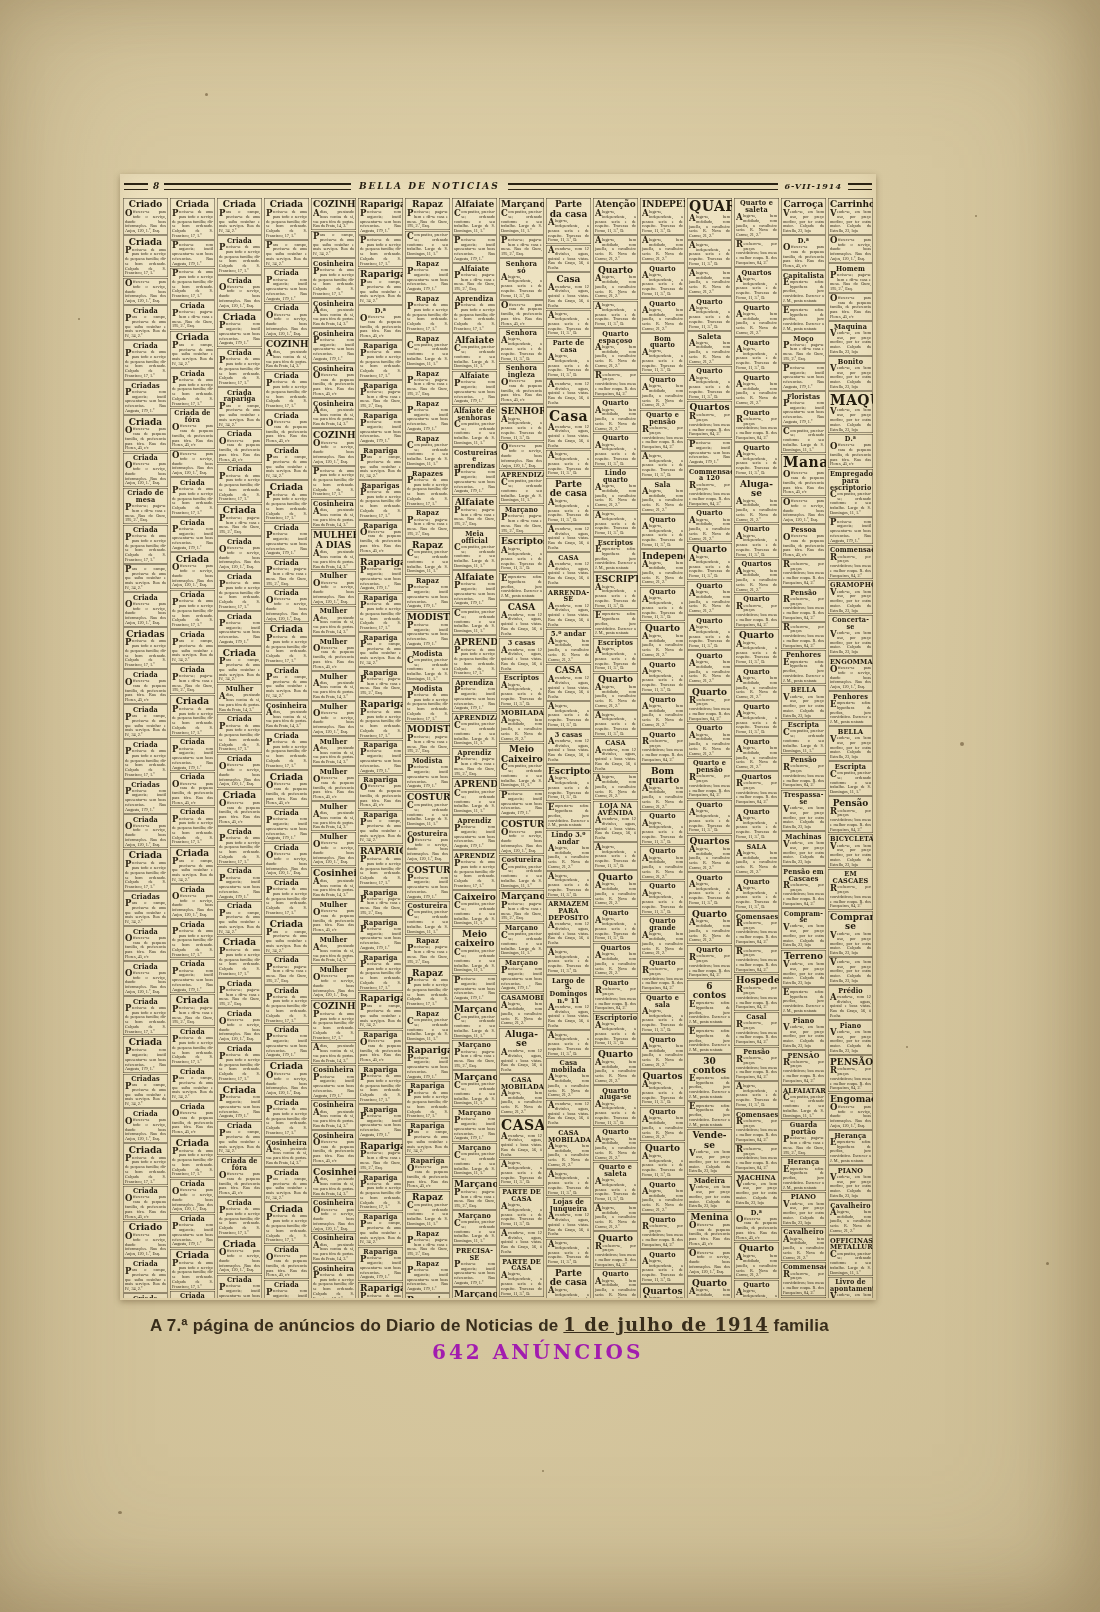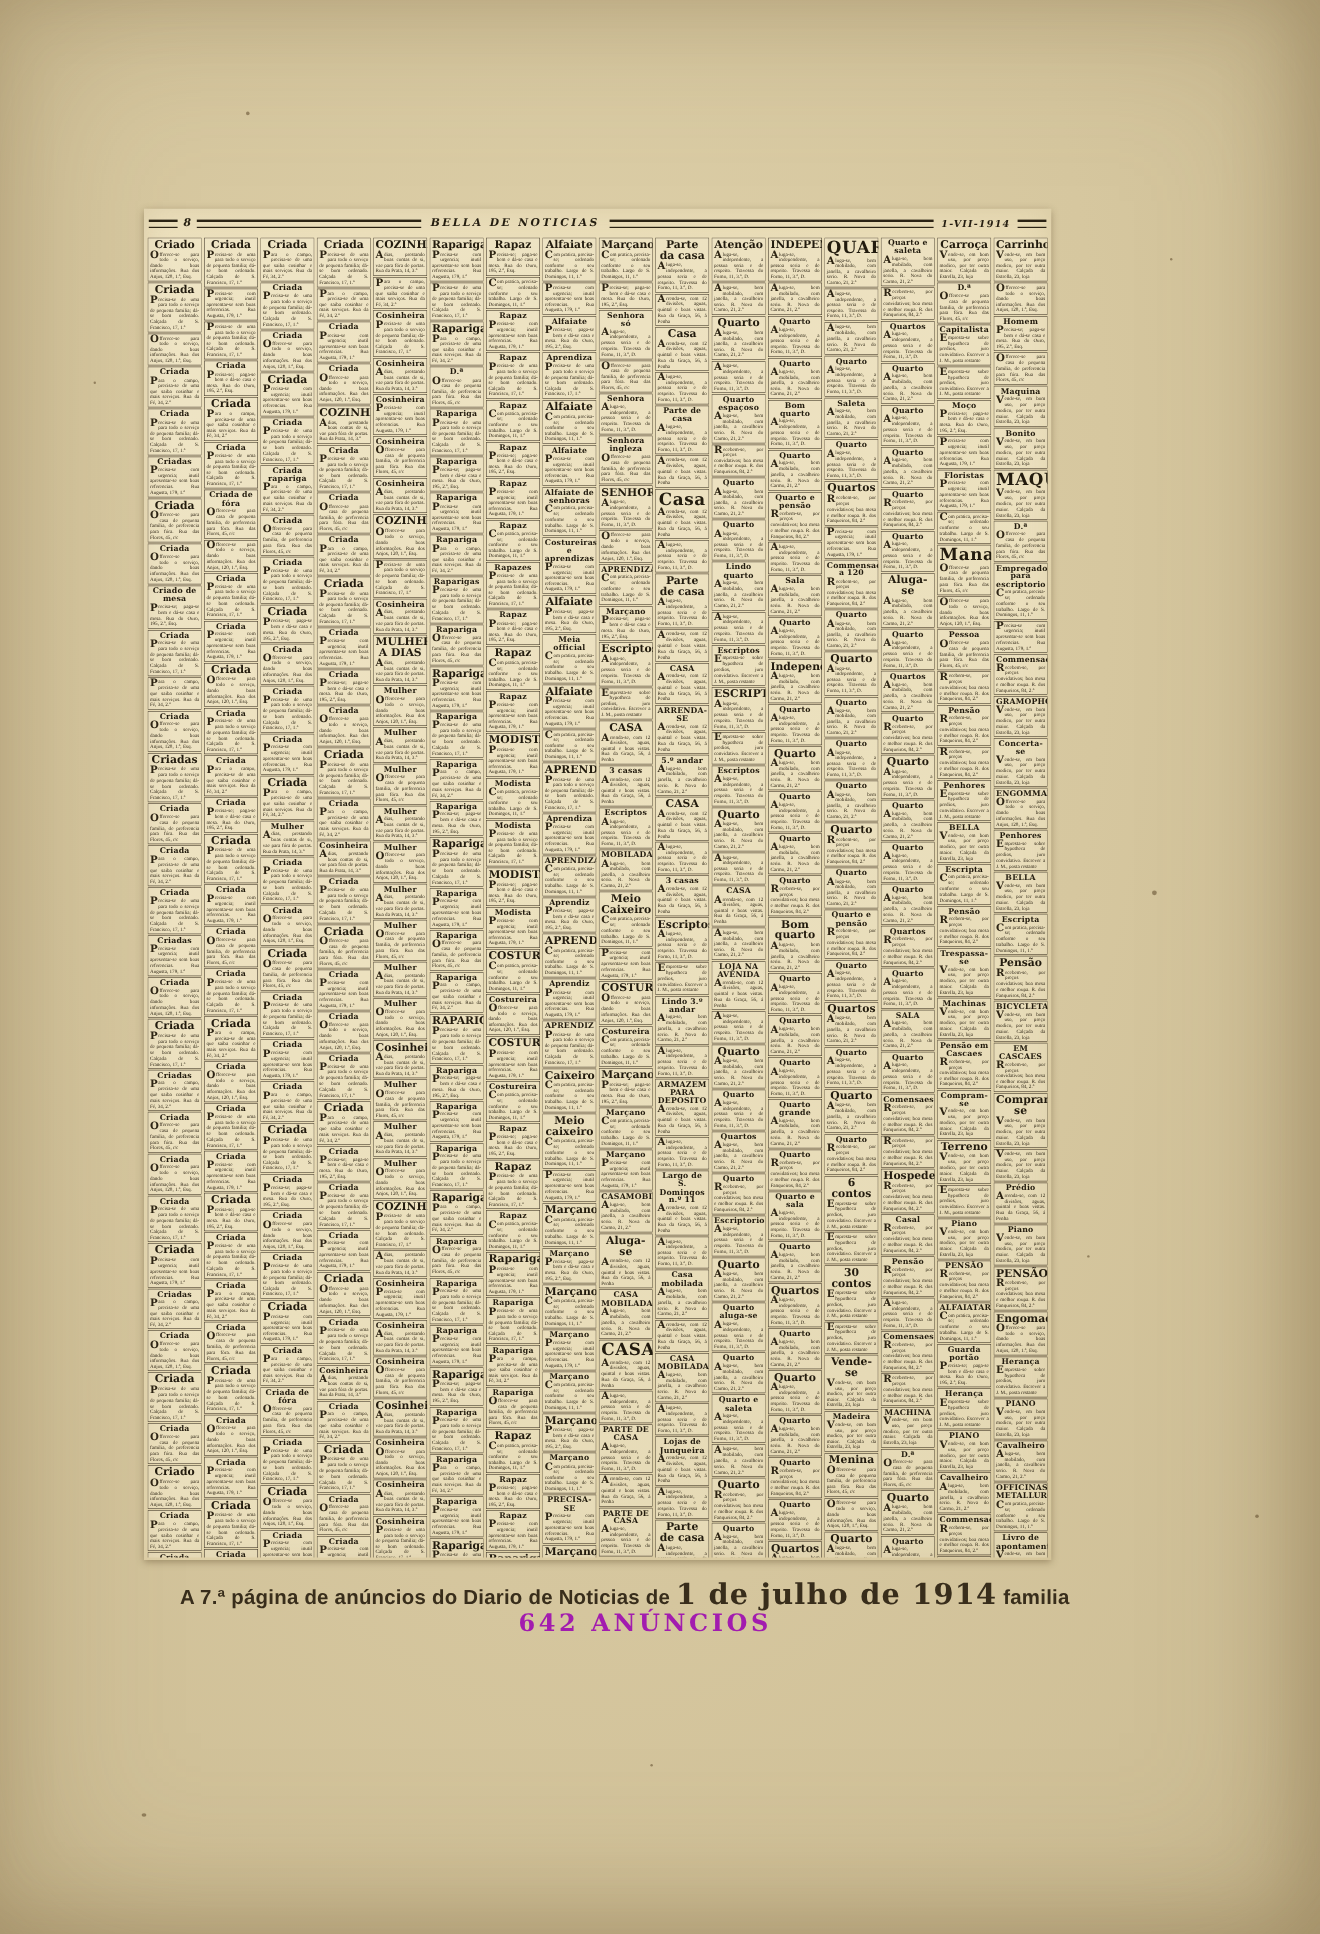--- a/index.html
+++ b/index.html
@@ -32,21 +32,21 @@
   .ad{border:1px solid rgba(43,34,20,.85);margin-bottom:2px;padding:2px 3px;background:rgba(252,246,226,.22)}
   .adh{font-family:"DejaVu Serif",serif;font-weight:bold;text-align:center;line-height:1.03;color:#221b0e;margin:0 0 1px}
   .adh.m{font-size:13px;letter-spacing:.3px}
   .adh.l{font-size:18px}
   .adh.xl{font-size:28px;letter-spacing:1px}
   .adb{margin:0;font-size:8.5px;line-height:1.12;text-align:justify;color:#2d2414}
   .adb::first-letter{font-family:"DejaVu Serif",serif;font-size:17px;font-weight:bold;float:left;line-height:13px;margin-right:1px}
   
   .caption1{position:absolute;left:150px;top:1314px;width:760px;white-space:nowrap;
     font-family:"Liberation Sans",sans-serif;font-weight:700;font-size:17px;color:#382d1b;letter-spacing:.2px}
-  .caption1 .hl{font-family:"DejaVu Serif",serif;font-weight:bold;font-size:24px;letter-spacing:1px}
+  .caption1 .hl{font-family:"DejaVu Serif",serif;font-weight:bold;font-size:18px;text-decoration:underline;letter-spacing:1px}
   .caption2{position:absolute;left:432px;top:1340px;
     font-family:"DejaVu Serif",serif;font-weight:bold;font-size:20px;letter-spacing:3px;color:#a21caf}
 </style>
 </head>
 <body>
 
 <div class="vignette"></div>
 
 <span class="speck" style="left:205px;top:93px;width:3px;height:3px"></span>
 <span class="speck" style="left:78px;top:318px;width:2px;height:2px"></span>
@@ -57,21 +57,21 @@
 <span class="speck" style="left:118px;top:1511px;width:4px;height:3px"></span>
 <span class="speck" style="left:542px;top:1470px;width:2px;height:2px"></span>
 
 <div class="clipping">
   <div class="mast">
     <span class="mrule short"></span>
     <span class="mpage">8</span>
     <span class="mrule g1"></span>
     <span class="mtitle">BELLA DE NOTICIAS</span>
     <span class="mrule g2"></span>
-    <span class="mdate">1-VII-1914</span>
+    <span class="mdate">6-VII-1914</span>
     <span class="mrule short"></span>
   </div>
   <div class="grid">
       <div class="col">
         <div class="colin">
           <div class="ad">
             <div class="adh l">Criado</div>
             <p class="adb">Offerece-se para todo o serviço, dando boas informações. Rua dos Anjos, 120, 1.º, Esq.</p>
           </div>
           <div class="ad">

